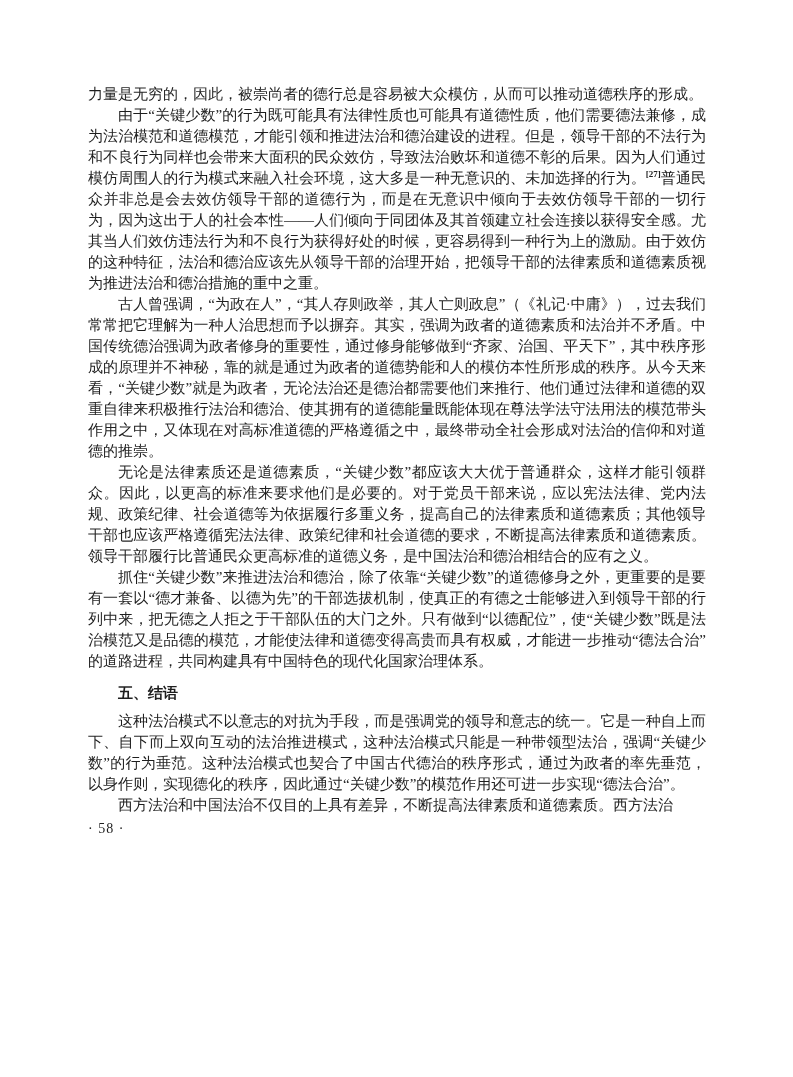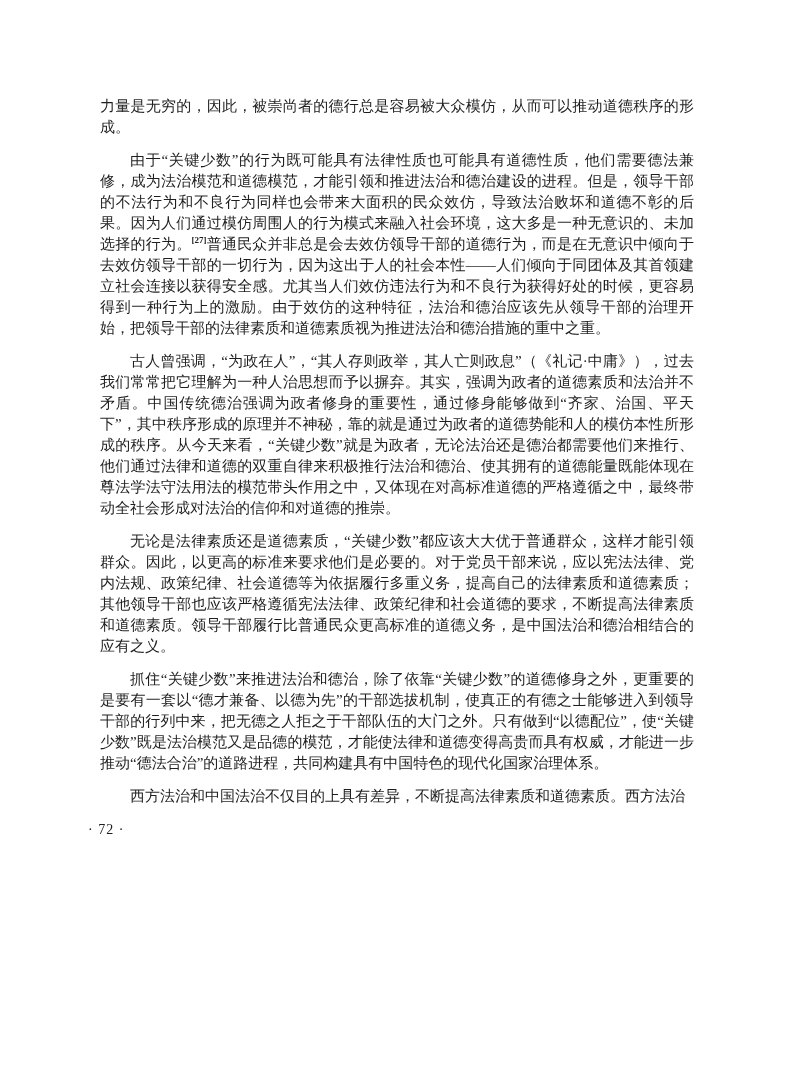--- a/index.html
+++ b/index.html
@@ -15,21 +15,21 @@
   }
   .text-block {
     position: absolute;
     left: 88px;
     top: 84px;
     width: 618px;
     font-size: 15px;
     line-height: 21px;
     text-align: justify;
   }
-  .para { text-indent: 2em; margin: 12px; }
+  .para { text-indent: 2em; margin: 0; }
   .para.no-indent { text-indent: 0; }
   .fn {
     font-size: 9px;
     line-height: 0;
     vertical-align: super;
     letter-spacing: 0;
     font-weight: bold;
   }
   .section-heading {
     font-family: "Liberation Sans", "DejaVu Sans", sans-serif;
@@ -57,21 +57,23 @@
     <p class="para no-indent">力量是无穷的，因此，被崇尚者的德行总是容易被大众模仿，从而可以推动道德秩序的形成。</p>
 
     <p class="para"><span>由于“关键少数”的行为既可能具有法律性质也可能具有道德性质，他们需要德法兼修，成为法治模范和道德模范，才能引领和推进法治和德治建设的进程。但是，领导干部的不法行为和不良行为同样也会带来大面积的民众效仿，导致法治败坏和道德不彰的后果。因为人们通过模仿周围人的行为模式来融入社会环境，这大多是一种无意识的、未加选择的行为。</span><sup class="fn">[27]</sup><span>普通民众并非总是会去效仿领导干部的道德行为，而是在无意识中倾向于去效仿领导干部的一切行为，因为这出于人的社会本性——人们倾向于同团体及其首领建立社会连接以获得安全感。尤其当人们效仿违法行为和不良行为获得好处的时候，更容易得到一种行为上的激励。由于效仿的这种特征，法治和德治应该先从领导干部的治理开始，把领导干部的法律素质和道德素质视为推进法治和德治措施的重中之重。</span></p>
 
     <p class="para">古人曾强调，“为政在人”，“其人存则政举，其人亡则政息”（《礼记·中庸》），过去我们常常把它理解为一种人治思想而予以摒弃。其实，强调为政者的道德素质和法治并不矛盾。中国传统德治强调为政者修身的重要性，通过修身能够做到“齐家、治国、平天下”，其中秩序形成的原理并不神秘，靠的就是通过为政者的道德势能和人的模仿本性所形成的秩序。从今天来看，“关键少数”就是为政者，无论法治还是德治都需要他们来推行、他们通过法律和道德的双重自律来积极推行法治和德治、使其拥有的道德能量既能体现在尊法学法守法用法的模范带头作用之中，又体现在对高标准道德的严格遵循之中，最终带动全社会形成对法治的信仰和对道德的推崇。</p>
 
     <p class="para">无论是法律素质还是道德素质，“关键少数”都应该大大优于普通群众，这样才能引领群众。因此，以更高的标准来要求他们是必要的。对于党员干部来说，应以宪法法律、党内法规、政策纪律、社会道德等为依据履行多重义务，提高自己的法律素质和道德素质；其他领导干部也应该严格遵循宪法法律、政策纪律和社会道德的要求，不断提高法律素质和道德素质。领导干部履行比普通民众更高标准的道德义务，是中国法治和德治相结合的应有之义。</p>
 
     <p class="para">抓住“关键少数”来推进法治和德治，除了依靠“关键少数”的道德修身之外，更重要的是要有一套以“德才兼备、以德为先”的干部选拔机制，使真正的有德之士能够进入到领导干部的行列中来，把无德之人拒之于干部队伍的大门之外。只有做到“以德配位”，使“关键少数”既是法治模范又是品德的模范，才能使法律和道德变得高贵而具有权威，才能进一步推动“德法合治”的道路进程，共同构建具有中国特色的现代化国家治理体系。</p>
 
+    <h2 class="section-heading">五、结语</h2>
 
 
+    <p class="para">这种法治模式不以意志的对抗为手段，而是强调党的领导和意志的统一。它是一种自上而下、自下而上双向互动的法治推进模式，这种法治模式只能是一种带领型法治，强调“关键少数”的行为垂范。这种法治模式也契合了中国古代德治的秩序形式，通过为政者的率先垂范，以身作则，实现德化的秩序，因此通过“关键少数”的模范作用还可进一步实现“德法合治”。</p>
 
     <p class="para">西方法治和中国法治不仅目的上具有差异，不断提高法律素质和道德素质。西方法治</p>
 
-    <div class="page-number">· 72 ·</div>
+    <div class="page-number">· 58 ·</div>
 
   </div>
 </div>
 
 </body></html>

